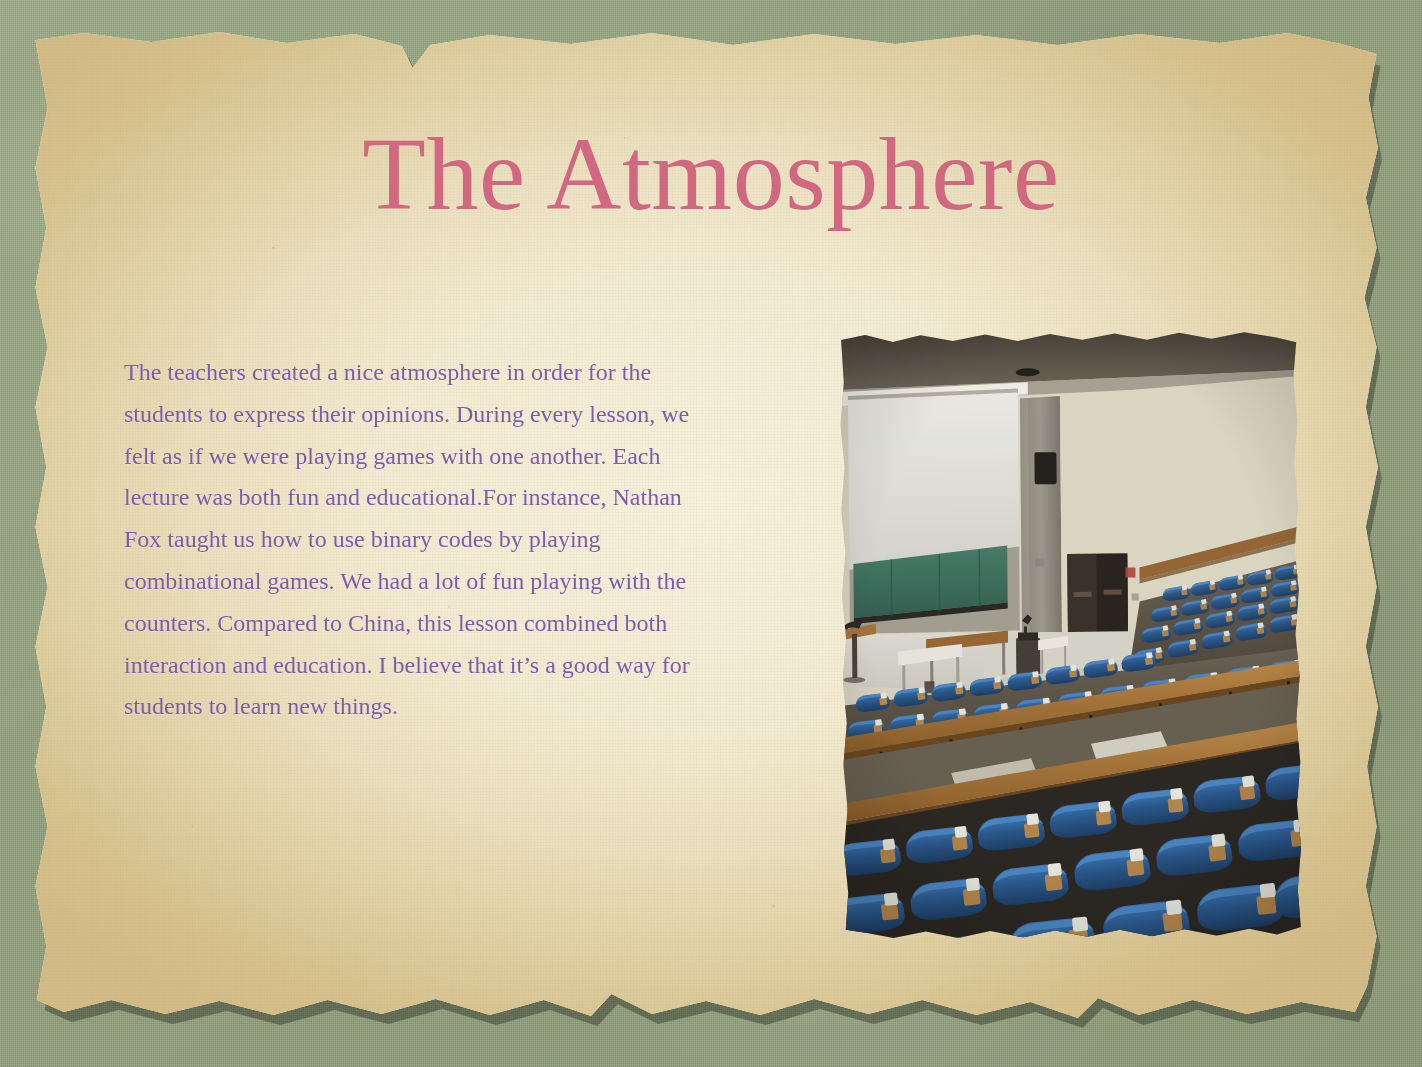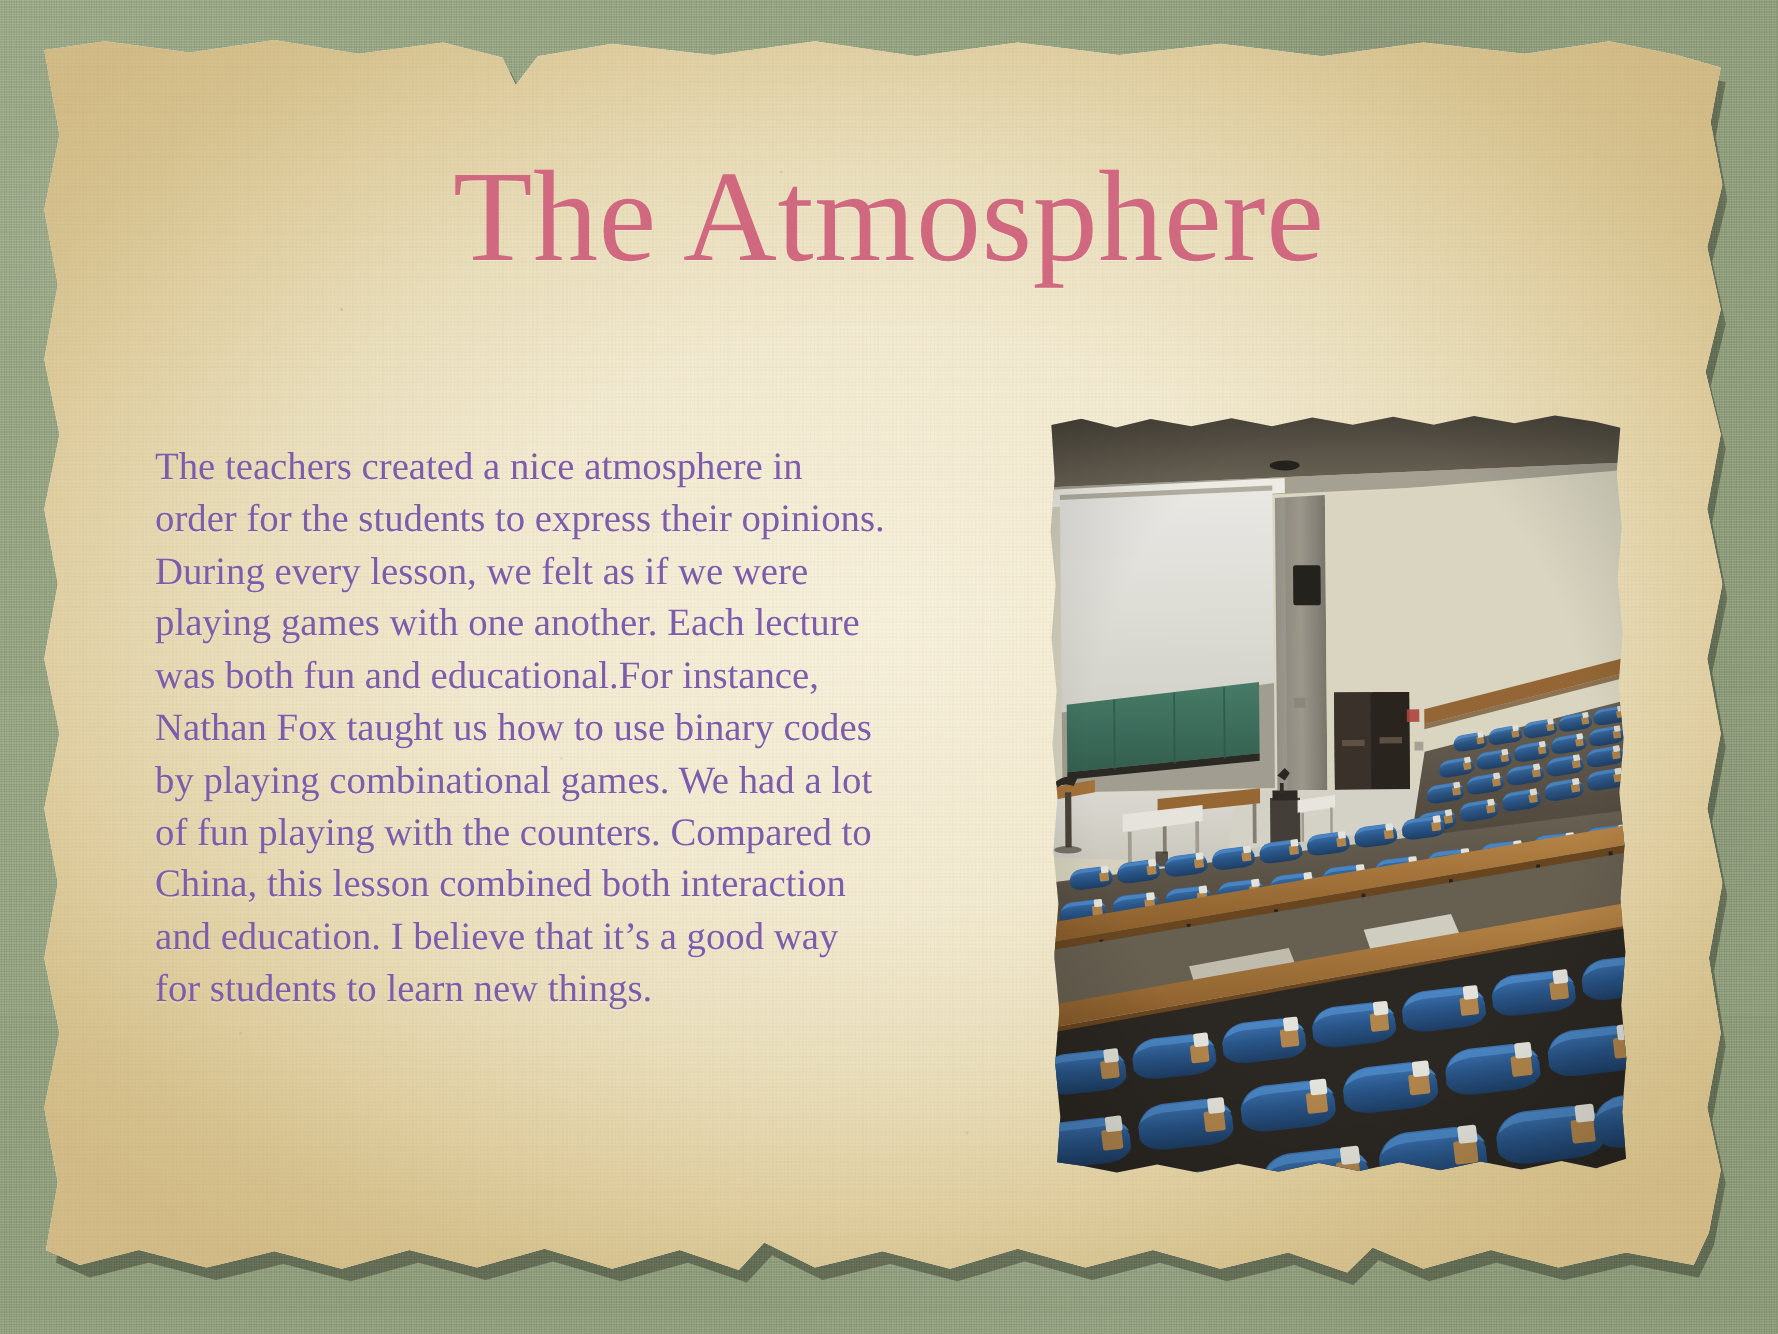--- a/index.html
+++ b/index.html
@@ -126,21 +126,21 @@
     text-shadow: 0 1px 0 rgba(255,255,255,0.30);
   }
 
   
   .body-text {
     position: absolute;
     left: 124px;
     top: 352px;
     width: 590px;
     margin: 0;
-    font-size: 31px;
+    font-size: 24px;
     line-height: 41.8px;
     color: #7d5cab;
     text-align: left;
     text-shadow: 0 1px 0 rgba(255,255,255,0.22);
   }
 
   
   .photo-wrap {
     position: absolute;
     left: 840px;

